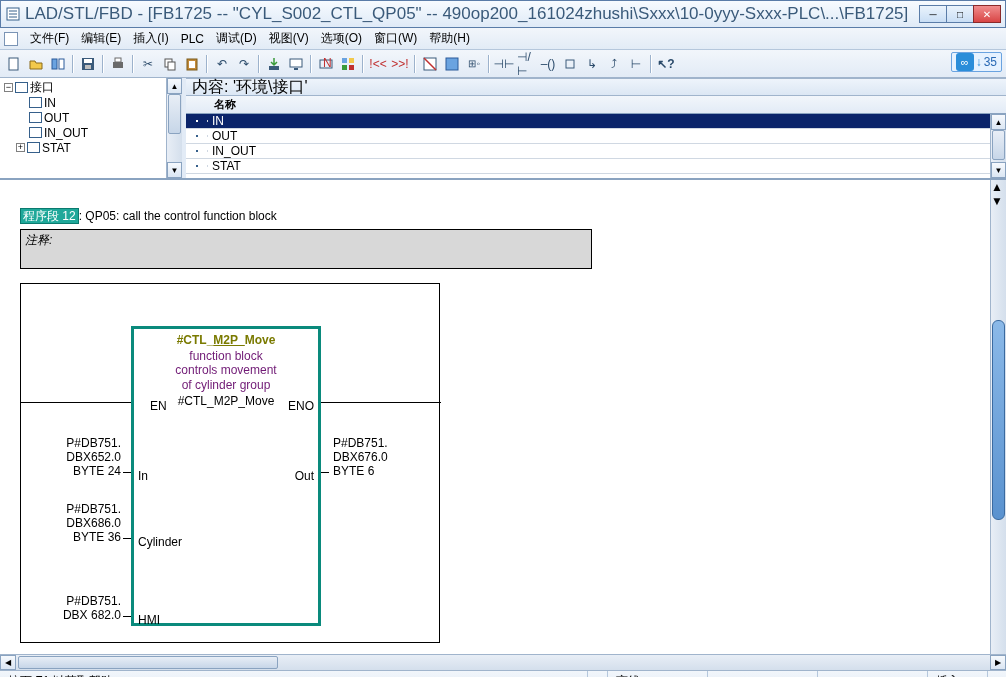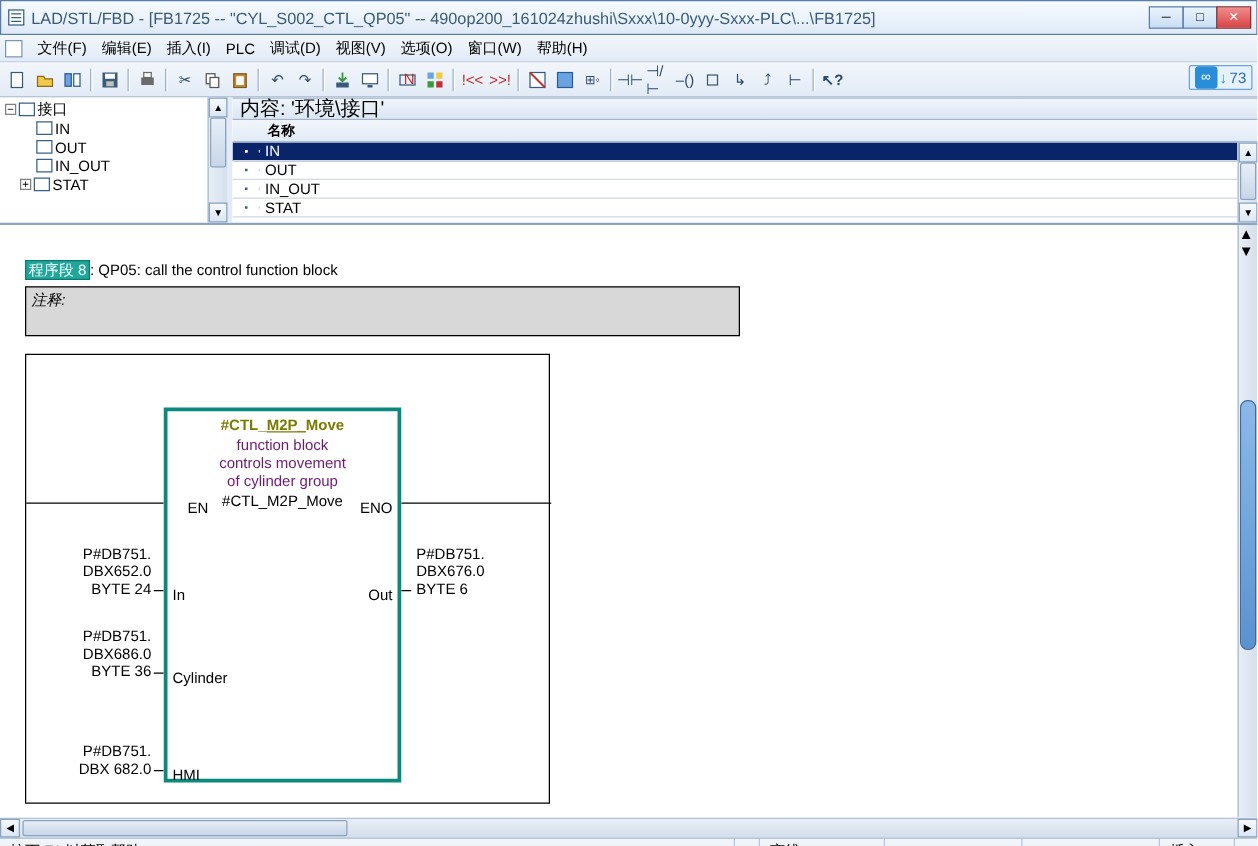--- a/index.html
+++ b/index.html
@@ -1,21 +1,21 @@
 <!DOCTYPE html>
 <html><head>
 <meta charset="utf-8">
 <style>
 * { margin: 0; padding: 0; box-sizing: border-box; font-family: "Microsoft YaHei", Arial, sans-serif; font-size: 12px; }
 body { background: #fff; overflow: hidden; width: 1006px; height: 677px; position: relative; }
 
 
 .titlebar { height: 28px; background: linear-gradient(#f7fbff,#dfeaf7); border: 1px solid #5a7ca8; display: flex; align-items: center; padding: 0 4px; }
 .titlebar .icon { width: 16px; height: 16px; margin-right: 4px; display:flex; align-items:center; justify-content:center; font-size:11px; color:#36608b; }
-.titlebar .title { flex: 1; color: #3a5a7a; font-size: 13px; white-space: nowrap; overflow: hidden; }
+.titlebar .title { flex: 1; color: #3a5a7a; font-size: 17px; white-space: nowrap; overflow: hidden; }
 .winbtns { display:flex; gap:0; }
 .winbtn { width: 28px; height: 18px; border: 1px solid #5a7ca8; background: linear-gradient(#eaf3fc,#c9def5); display:flex; align-items:center; justify-content:center; font-size:10px; margin-left:-1px; cursor:pointer; }
 .winbtn.close { background: linear-gradient(#f08d8d,#d84545); color:#fff; border-color:#8a2a2a; }
 
 
 .menubar { height: 22px; background: linear-gradient(#f2f6fb,#e2ebf6); border-bottom: 1px solid #b5c7dc; display:flex; align-items:center; padding: 0 4px; }
 .menubar .sysicon { width:14px; height:14px; border:1px solid #7a94b5; margin-right:6px; background:#fff; }
 .menuitem { padding: 2px 6px; color:#000; cursor:pointer; }
 
 
@@ -222,21 +222,21 @@
   <div class="tbtn">↳</div>
   <div class="tbtn">⤴</div>
   <div class="tbtn">⊢</div>
   <div class="tsep"></div>
   <div class="tbtn" style="font-weight:bold">↖?</div>
 </div>
 
 <div class="cloudbadge">
   <span class="ci">∞</span>
   <span style="color:#2a8dd9">↓</span>
-    <span>73</span>
+    <span>35</span>
 </div>
 
 <div class="upper">
   <div class="pane-left">
     <div class="pane-body">
       <div class="tree">
         <div class="tree-row">
           <span class="pm">−</span>
           <span class="ticon iface"></span>
           <span>接口</span>
@@ -310,21 +310,21 @@
             <div class="thumb" style="top:0;height:30px"></div>
           </div>
         <div class="arr">▼</div>
       </div>
     </div>
   </div>
 </div>
 
 <div class="editor mono">
   <div class="network-title">
-    <span class="tag">程序段 8</span><span>: QP05: call the control function block</span>
+    <span class="tag">程序段 12</span><span>: QP05: call the control function block</span>
   </div>
   <div class="comment-box">
     <span>注释:</span>
   </div>
 
   <div class="diagram">
 
     <div class="rail" style="left:0; top:118px; width:110px; height:1px;"></div>
 
     <div class="rail" style="left:300px; top:118px; width:120px; height:1px;"></div>

